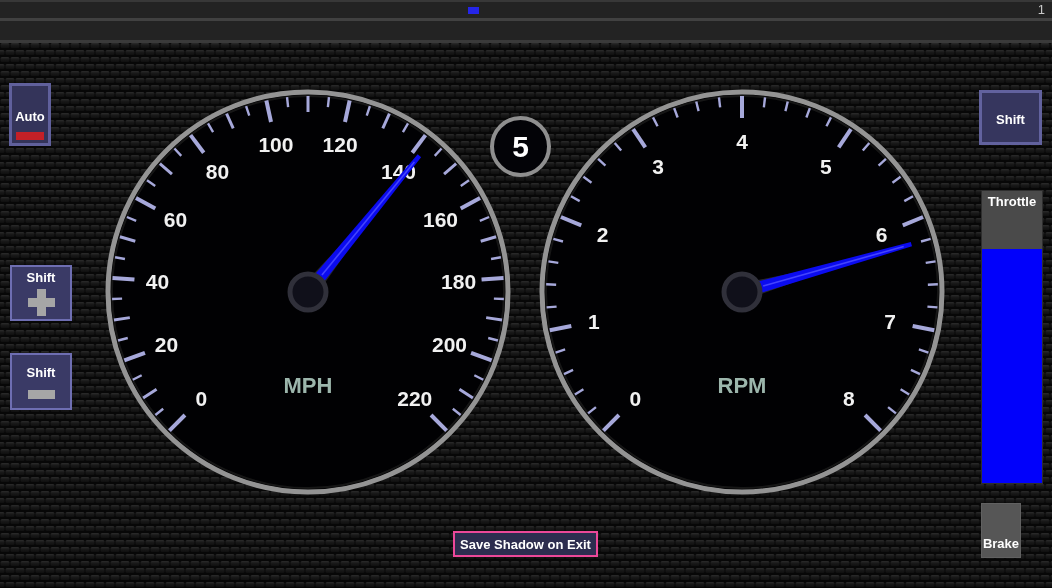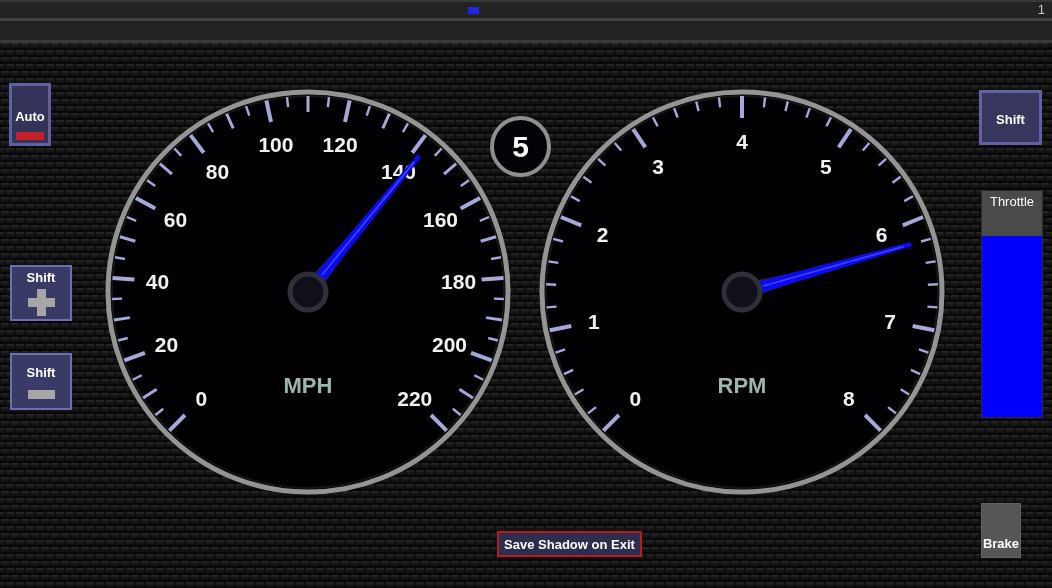--- a/index.html
+++ b/index.html
@@ -25,28 +25,28 @@
        font-size:13px;text-align:center;padding:0;display:block;cursor:pointer;
        font-family:"Liberation Sans",sans-serif;}
   .btn-label{display:block;margin-top:3px;}
   #auto{left:9px;top:83px;width:42px;height:63px;background:#34345a;border:3px solid #60609c;}
   .redbar{position:absolute;left:4px;right:4px;bottom:3px;height:8px;background:#c32027;}
   #shiftUp{left:10px;top:265px;width:62px;height:56px;background:#3a3a66;border:2px solid #6e6eb2;}
   #shiftDown{left:10px;top:353px;width:62px;height:57px;background:#3a3a66;border:2px solid #6e6eb2;}
   #shiftUp svg{margin-top:4px;}
   #shiftDown svg{margin-top:10px;}
   #full{left:979px;top:90px;width:63px;height:55px;background:#36365e;border:3px solid #62629e;}
-  #throttle{position:absolute;left:981px;top:190px;width:62px;height:228px;z-index:3;
+  #throttle{position:absolute;left:981px;top:190px;width:62px;height:294px;z-index:3;
             background:#4a4a4a;border:1px solid #2e2e2e;box-sizing:border-box;
-            color:#fff;font-weight:normal;font-size:13px;text-align:center;}
+            color:#fff;font-weight:bold;font-size:13px;text-align:center;}
   .tfill{position:absolute;left:0;right:0;bottom:0;height:80%;background:#0101fb;}
   #brake{left:981px;top:503px;width:40px;height:55px;background:#565656;border:1px solid #616161;}
   #brake .btn-label{position:absolute;bottom:6px;left:0;right:0;margin:0;}
-  #save{left:453px;top:531px;width:145px;height:26px;background:#2d2d4f;border:2px solid #b91c1c;
-        line-height:21px;margin-left:44px;}
+  #save{left:453px;top:531px;width:145px;height:26px;background:#2d2d4f;border:2px solid #ec4899;
+        line-height:21px;}
 </style>
 </head>
 <body>
 
 <div class="stage">
 
   <svg class="bg" width="1052" height="588">
     <defs>
       <linearGradient id="brickGrad" x1="0" y1="0" x2="0" y2="1">
         <stop offset="0" stop-color="#2b2b2b"></stop>

